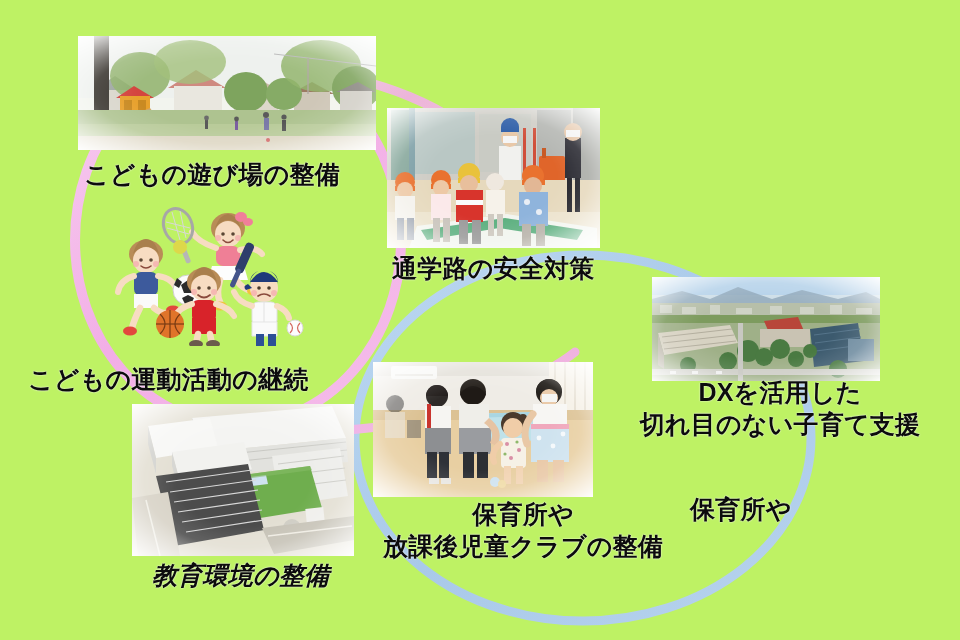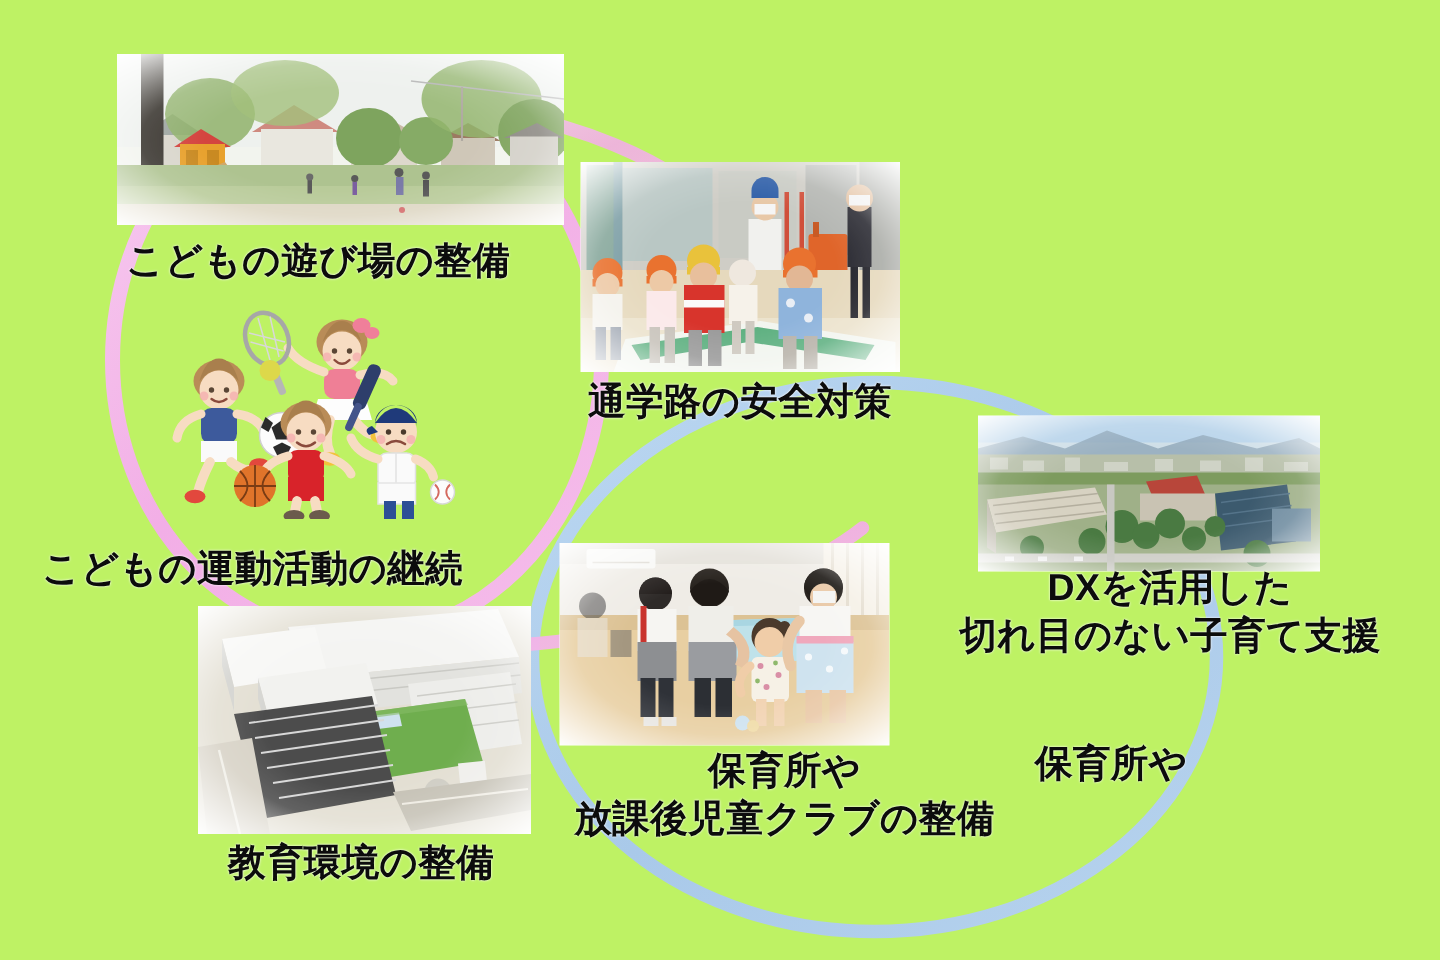--- a/index.html
+++ b/index.html
@@ -558,21 +558,21 @@
         <circle cx="187" cy="130" r="8" fill="#fcfcfc" stroke="#d8d8d8" stroke-width="1"></circle>
         <path d="M182 125 q5 5 0 10 M192 125 q-5 5 0 10" stroke="#d4695f" stroke-width="1.2" fill="none"></path>
       </g>
     </svg>
   </div>
 
   <div class="label" style="left:84px;top:158px;">こどもの遊び場の整備</div>
 
   <div class="label" style="left:28px;top:363px;">こどもの運動活動の継続</div>
 
-  <div class="label" style="left:152px;top:559px;">教育環境の整備</div>
+  <div class="label" style="left:152px;top:559px;font-style:italic;">教育環境の整備</div>
 
   <div class="label" style="left:392px;top:252px;text-align:right;">通学路の安全対策</div>
 
   <div class="label c" style="left:368px;top:498px;width:310px;">保育所や
 放課後児童クラブの整備</div>
 
 
   <div class="label c" style="left:620px;top:376px;width:320px;">DXを活用した
 切れ目のない子育て支援</div>
 

